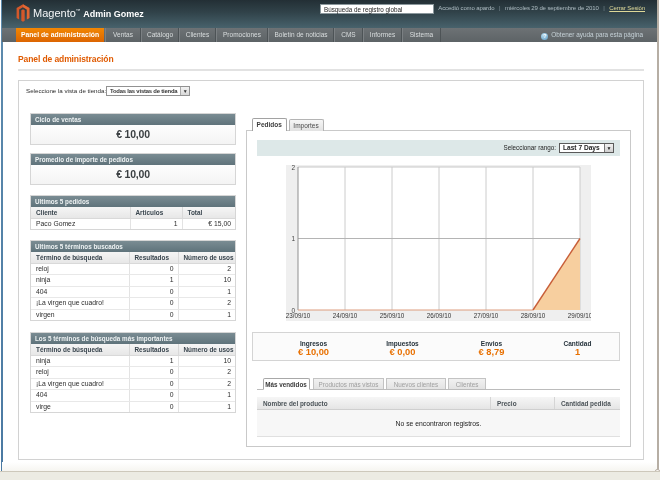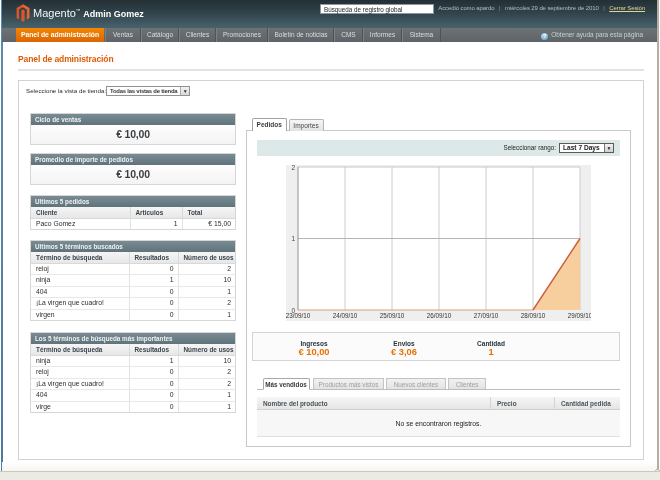--- a/index.html
+++ b/index.html
@@ -281,22 +281,26 @@
       <text x="294" y="153" text-anchor="middle">29/09/10</text>
     </g>
   </svg>
 
   <div class="abs" id="stats">
     <div class="cell" style="width:90px;">
         <div class="lbl">Ingresos</div>
         <div class="val">€ 10,00</div>
       </div>
     <div class="cell" style="width:90px;">
+        <div class="lbl">Impuestos</div>
+        <div class="val">€ 0,00</div>
+      </div>
+    <div class="cell" style="width:90px;">
         <div class="lbl">Envios</div>
-        <div class="val">€ 3,06</div>
+        <div class="val">€ 8,79</div>
       </div>
     <div class="cell" style="width:84px;">
         <div class="lbl">Cantidad</div>
         <div class="val">1</div>
       </div>
   </div>
 
   <div class="abs" id="btline"></div>
   <div class="abs btab" id="bt1">Más vendidos</div>
   <div class="abs btab off" id="bt2">Productos más vistos</div>

